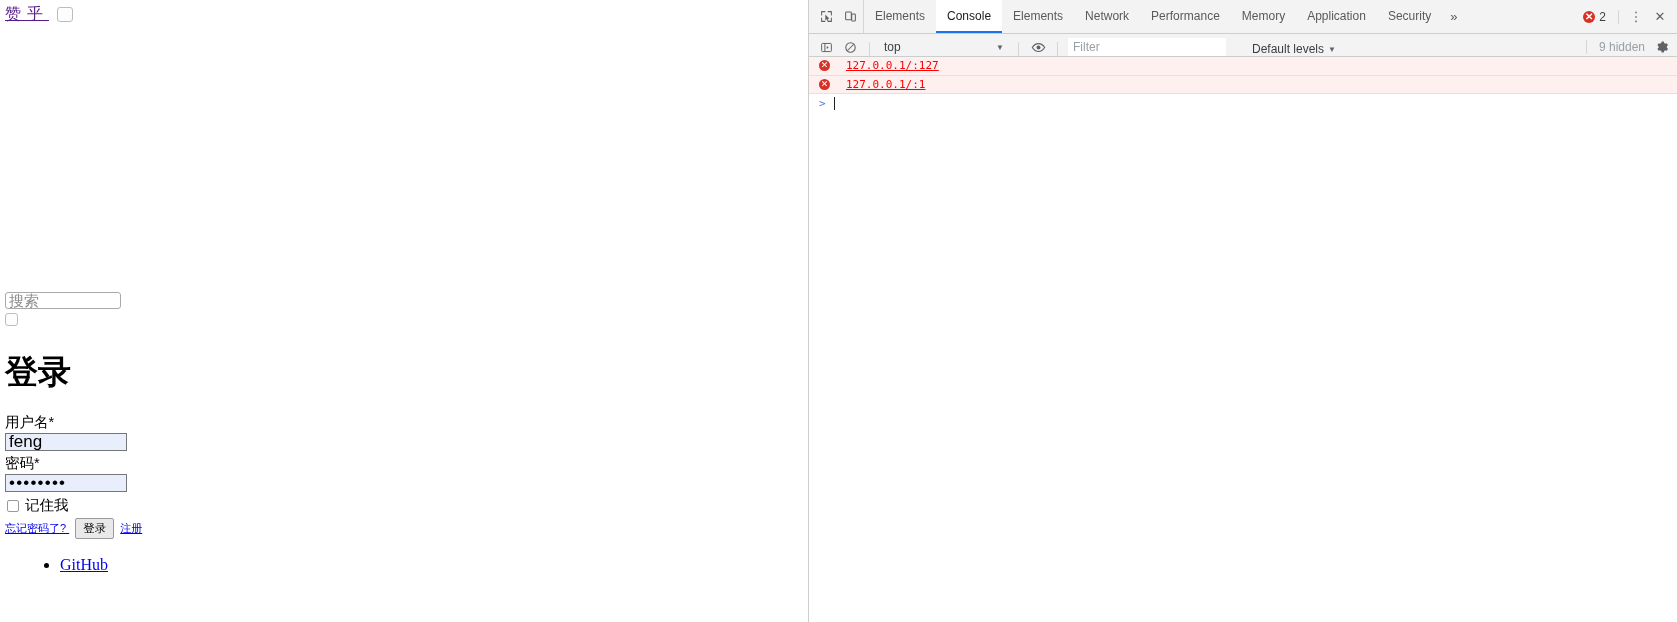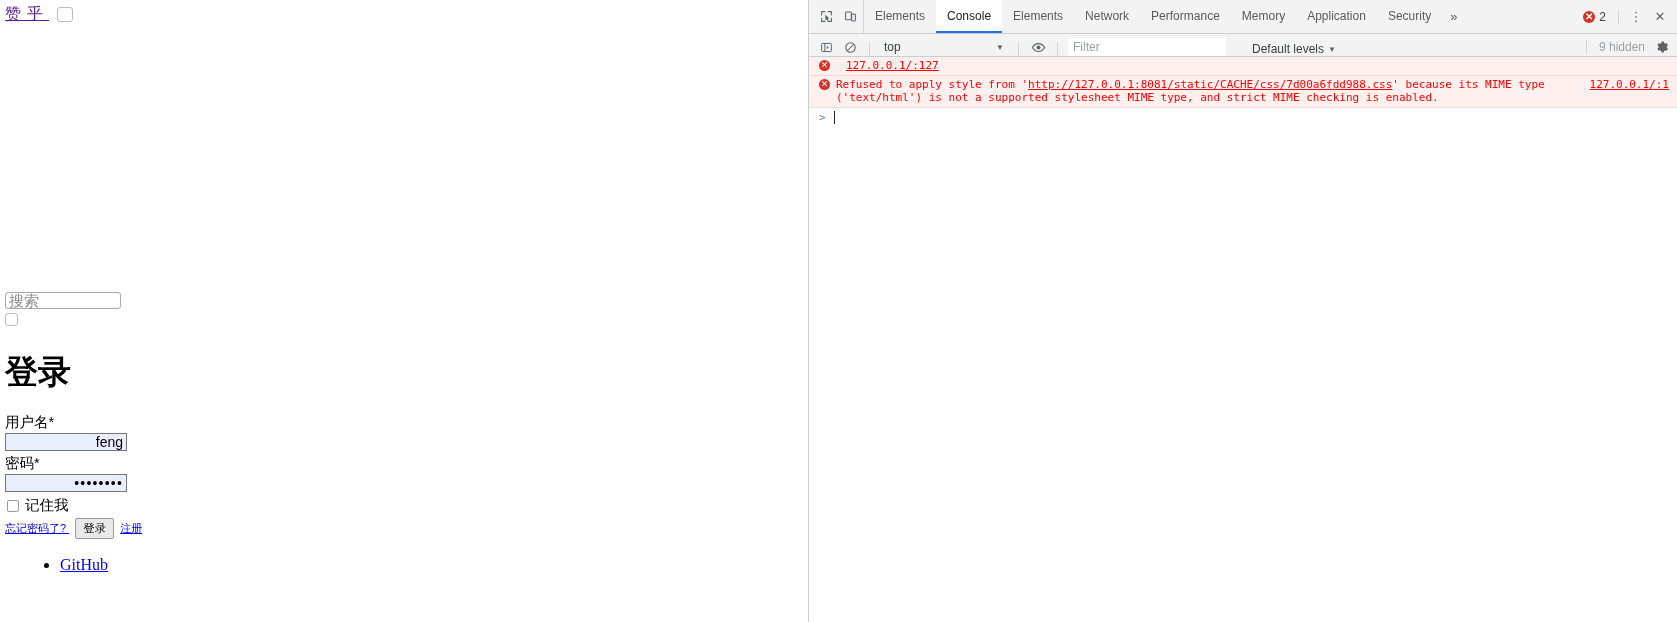--- a/index.html
+++ b/index.html
@@ -99,27 +99,26 @@
     font-size: 14.5px;
     color: #000;
     display: block;
     margin: 0 0 2px 0;
     line-height: 17px;
   }
   .text-field {
     width: 122px; height: 18px;
     border: 1px solid #767676;
     background: #e8eefb;
-    font-size: 14px;
+    font-size: 17px;
     font-family: "Liberation Sans", sans-serif;
     padding: 1px 3px;
     color: #000;
     display: block;
     margin-bottom: 4px;
-    text-align: right;
   }
   .pw-field { letter-spacing: 1.2px; }
 
   .remember-row {
     display: flex; align-items: center; gap: 6px;
     margin: 3px 0 3px 2px;
   }
   .cb {
     width: 12px; height: 12px; margin: 0;
     border: 1px solid #9a9a9a; border-radius: 2px;
@@ -440,21 +439,20 @@
 
     <div class="console-body">
 
       <div class="msg">
         <span class="xicon">✕</span>
         <span class="src">127.0.0.1/:127</span>
       </div>
 
       <div class="msg">
         <span class="xicon">✕</span>
-        <span class="body"><span>Refused to apply style from '</span><a class="u">http://127.0.0.1:8081/static/CACHE/css/7d00a6fdd988.css</a><span>' because its MIME type ('text/html') is not a supported stylesheet MIME type, and strict MIME checking is enabled.</span></span>
         <span class="src">127.0.0.1/:1</span>
       </div>
 
       <div class="prompt-row">
         <span class="prompt-arrow">&gt;</span>
         <span class="caret-bar"></span>
         <span></span>
       </div>
 
     </div>

